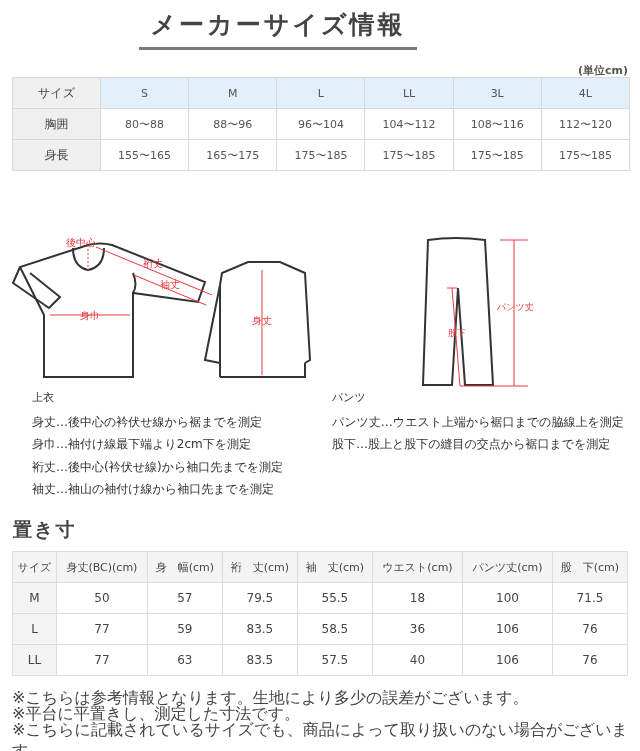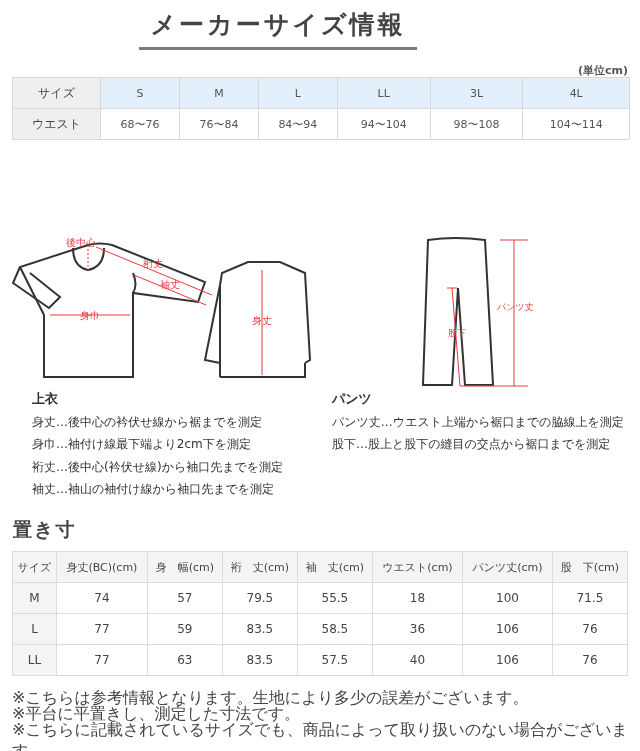--- a/index.html
+++ b/index.html
@@ -6,21 +6,21 @@
   body { width: 640px; height: 751px; background: #fff; font-family: "DejaVu Sans", sans-serif; color: #444; position: relative; overflow: hidden; }
   .title-wrap { position: absolute; top: 8px; left: 0; width: 556px; text-align: center; }
   .title { display: inline-block; font-size: 25px; font-weight: bold; color: #444; letter-spacing: 3px; padding: 0 12px 6px; border-bottom: 3px solid #7a7a7a; }
   .unit { position: absolute; top: 63px; right: 12px; font-size: 11px; color: #555; font-weight: bold; }
   table { border-collapse: collapse; position: absolute; }
   .t1 { top: 77px; left: 12px; width: 618px; }
   .t1 td { border: 1px solid #d8d8d8; height: 31px; text-align: center; font-size: 11px; color: #555; }
   .t1 td.rh { background: #efefef; width: 88px; font-size: 12px; color: #444; }
   .t1 tr.head td.col { background: #e3effb; }
   .diagram { position: absolute; }
-  .sec-h { position: absolute; font-size: 13px; font-weight: bold; color: #333; }
+  .sec-h { position: absolute; font-size: 11px; font-weight: normal; color: #333; }
   .note { position: absolute; font-size: 12px; color: #333; }
   .h2 { position: absolute; top: 517px; left: 13px; font-size: 19px; font-weight: bold; color: #444; letter-spacing: 2px; }
   .t2 { top: 551px; left: 12px; width: 616px; }
   .t2 td { border: 1px solid #dcdcdc; height: 31px; text-align: center; font-size: 12px; color: #444; }
   .t2 tr.head td { background: #f4f4f4; font-size: 11px; }
   .t2 td.rh { background: #f4f4f4; }
   .foot { position: absolute; left: 12px; font-size: 16px; color: #444; }
 </style>
 </head>
 <body>
@@ -35,27 +35,36 @@
       <tr class="head">
     <td class="rh">サイズ</td>
     <td class="col">S</td>
     <td class="col">M</td>
     <td class="col">L</td>
     <td class="col">LL</td>
     <td class="col">3L</td>
     <td class="col">4L</td>
   </tr>
   <tr>
-    <td class="rh">ウエスト</td>
-    <td>68〜76</td>
-    <td>76〜84</td>
-    <td>84〜94</td>
-    <td>94〜104</td>
-    <td>98〜108</td>
-    <td>104〜114</td>
+    <td class="rh">胸囲</td>
+    <td>80〜88</td>
+    <td>88〜96</td>
+    <td>96〜104</td>
+    <td>104〜112</td>
+    <td>108〜116</td>
+    <td>112〜120</td>
+  </tr>
+  <tr>
+    <td class="rh">身長</td>
+    <td>155〜165</td>
+    <td>165〜175</td>
+    <td>175〜185</td>
+    <td>175〜185</td>
+    <td>175〜185</td>
+    <td>175〜185</td>
   </tr>
 </tbody>
   </table>
 
 <svg class="diagram" style="left:0;top:225px" width="330" height="160" viewBox="0 0 330 160">
   <g fill="none" stroke="#333" stroke-width="2">
 
     <path d="M44 152 L44 90 L20 42 L88 20 Q100 17 112 20 L205 57 L198 77 L133 68 L133 152 Z"></path>
     <path d="M73 23 Q73 42 88 45 Q104 42 104 23"></path>
     <path d="M20 42 L13 58 L49 83 L60 72 L30 48"></path>
@@ -115,21 +124,21 @@
     <td>身丈(BC)(cm)</td>
     <td>身　幅(cm)</td>
     <td>裄　丈(cm)</td>
     <td>袖　丈(cm)</td>
     <td>ウエスト(cm)</td>
     <td>パンツ丈(cm)</td>
     <td>股　下(cm)</td>
   </tr>
   <tr>
     <td class="rh">M</td>
-    <td>74</td>
+    <td>50</td>
     <td>57</td>
     <td>79.5</td>
     <td>55.5</td>
     <td>18</td>
     <td>100</td>
     <td>71.5</td>
   </tr>
   <tr>
     <td class="rh">L</td>
     <td>77</td>

